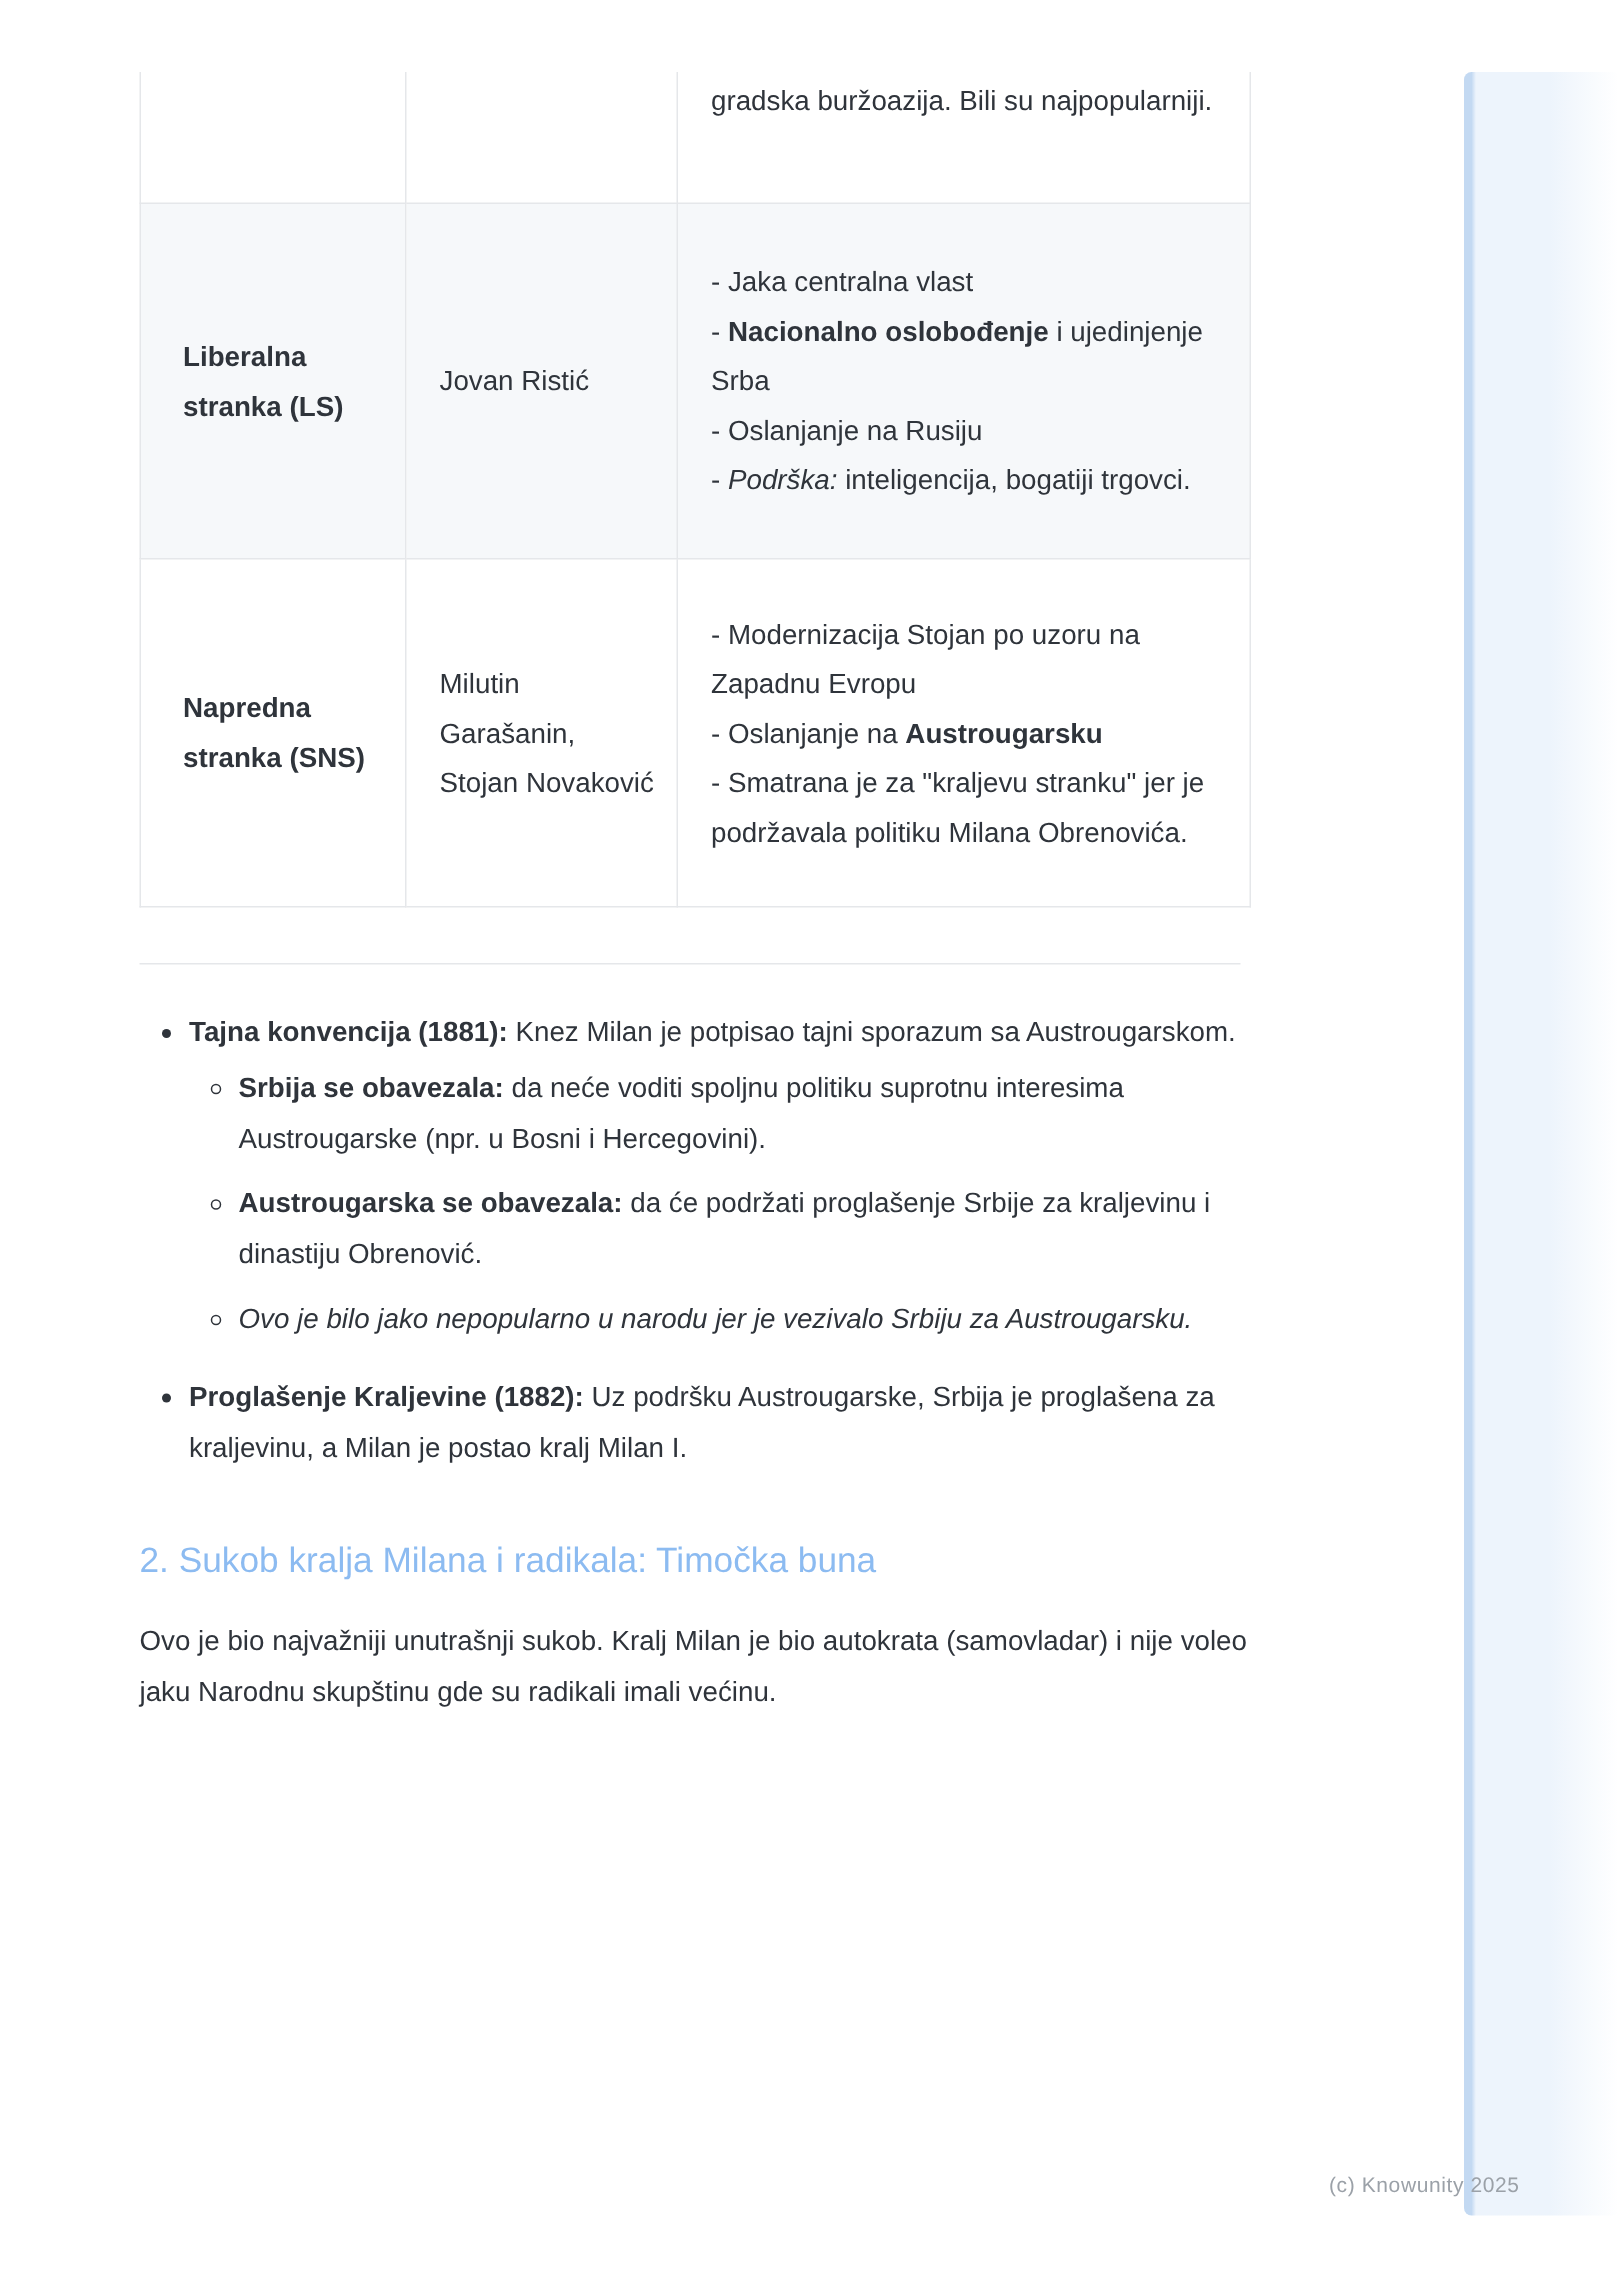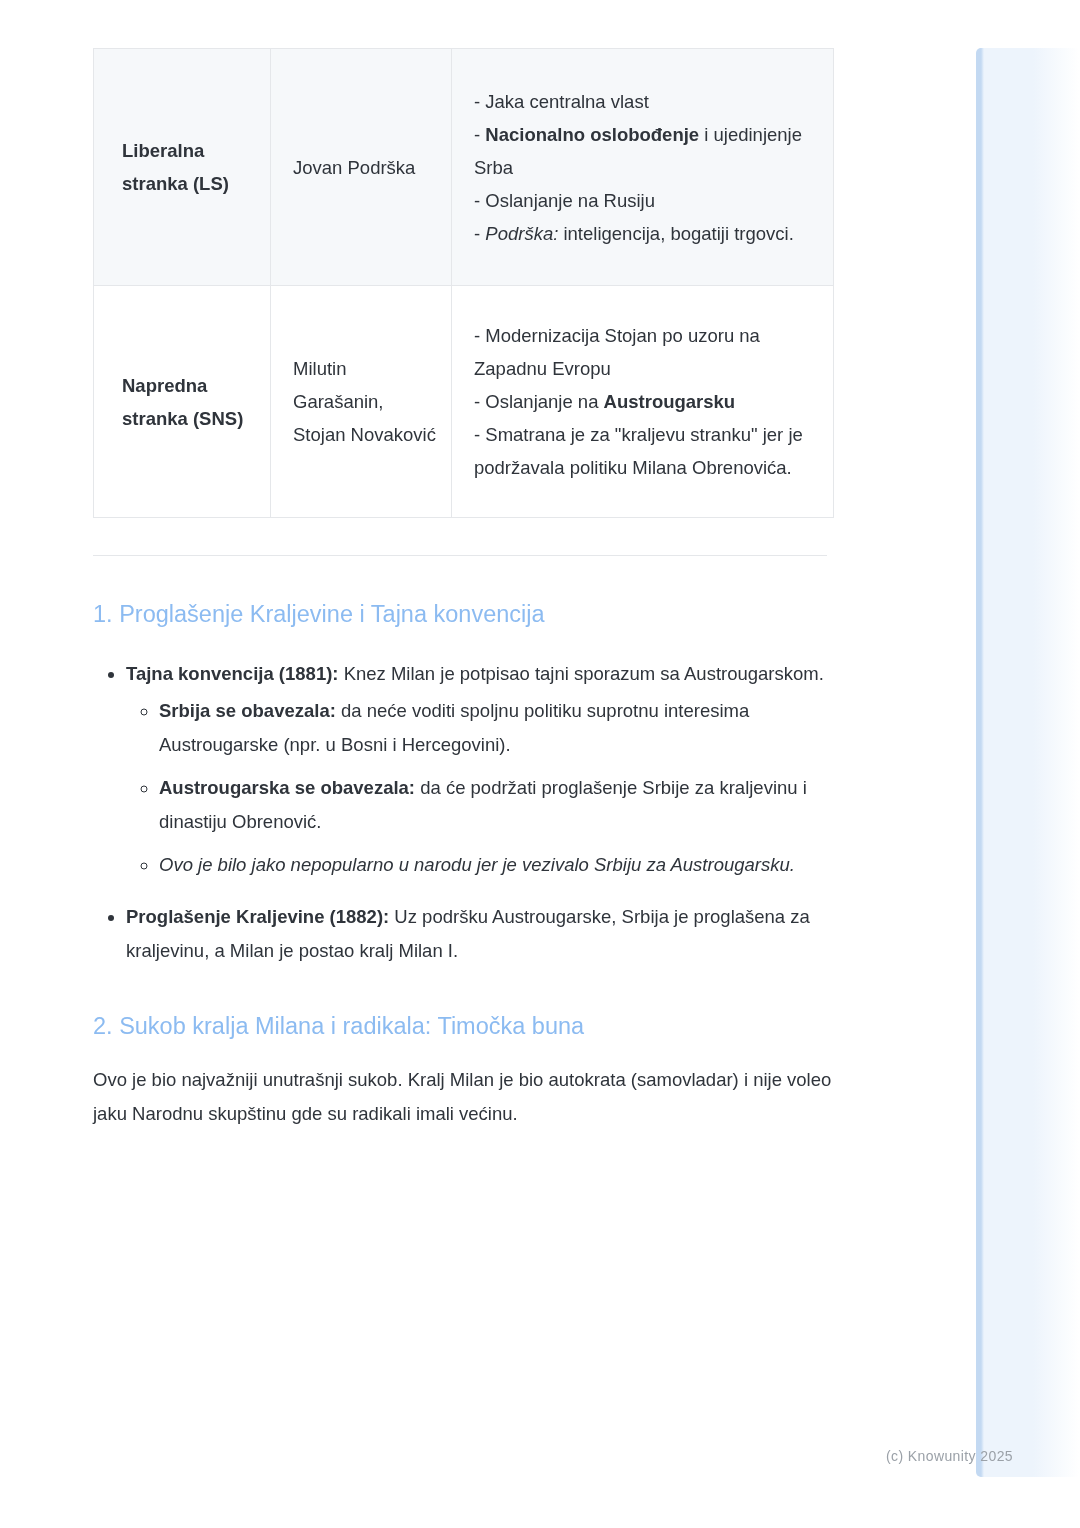--- a/index.html
+++ b/index.html
@@ -112,23 +112,30 @@
 
 <div class="content">
 
   <table class="parties">
     <colgroup>
       <col style="width:177px">
       <col style="width:181px">
       <col style="width:382px">
     </colgroup>
     <tbody>
+      <tr class="row-partial">
+        <td class="c1"></td>
+        <td class="c2"></td>
+        <td class="c3">
+          <div class="cell-line"><span>gradska buržoazija. Bili su najpopularniji.</span></div>
+        </td>
+      </tr>
       <tr class="row-liberal row-zebra">
         <td class="c1">Liberalna stranka (LS)</td>
-        <td class="c2">Jovan Podrška</td>
+        <td class="c2">Jovan Ristić</td>
         <td class="c3">
           <div class="cell-line"><span>- Jaka centralna vlast</span></div>
           <div class="cell-line"><span>- </span><span class="seg-b">Nacionalno oslobođenje</span><span> i ujedinjenje Srba</span></div>
           <div class="cell-line"><span>- Oslanjanje na Rusiju</span></div>
           <div class="cell-line"><span>- </span><span class="seg-i">Podrška:</span><span> inteligencija, bogatiji trgovci.</span></div>
         </td>
       </tr>
       <tr class="row-napredna">
         <td class="c1">Napredna stranka (SNS)</td>
         <td class="c2">Milutin Garašanin, Stojan Novaković</td>
@@ -137,21 +144,20 @@
           <div class="cell-line"><span>- Oslanjanje na </span><span class="seg-b">Austrougarsku</span></div>
           <div class="cell-line"><span>- Smatrana je za "kraljevu stranku" jer je podržavala politiku Milana Obrenovića.</span></div>
         </td>
       </tr>
     </tbody>
   </table>
 
   <hr class="divider">
 
 
-  <h3 class="sub-heading">1. Proglašenje Kraljevine i Tajna konvencija</h3>
 
 
   <ul class="main-list">
     <li>
       <div><span class="seg-b">Tajna konvencija (1881):</span><span> Knez Milan je potpisao tajni sporazum sa Austrougarskom.</span></div>
       <ul class="sub-list">
         <li><span class="seg-b">Srbija se obavezala:</span><span> da neće voditi spoljnu politiku suprotnu interesima Austrougarske (npr. u Bosni i Hercegovini).</span></li>
         <li><span class="seg-b">Austrougarska se obavezala:</span><span> da će podržati proglašenje Srbije za kraljevinu i dinastiju Obrenović.</span></li>
         <li><span class="seg-i">Ovo je bilo jako nepopularno u narodu jer je vezivalo Srbiju za Austrougarsku.</span></li>
       </ul>

